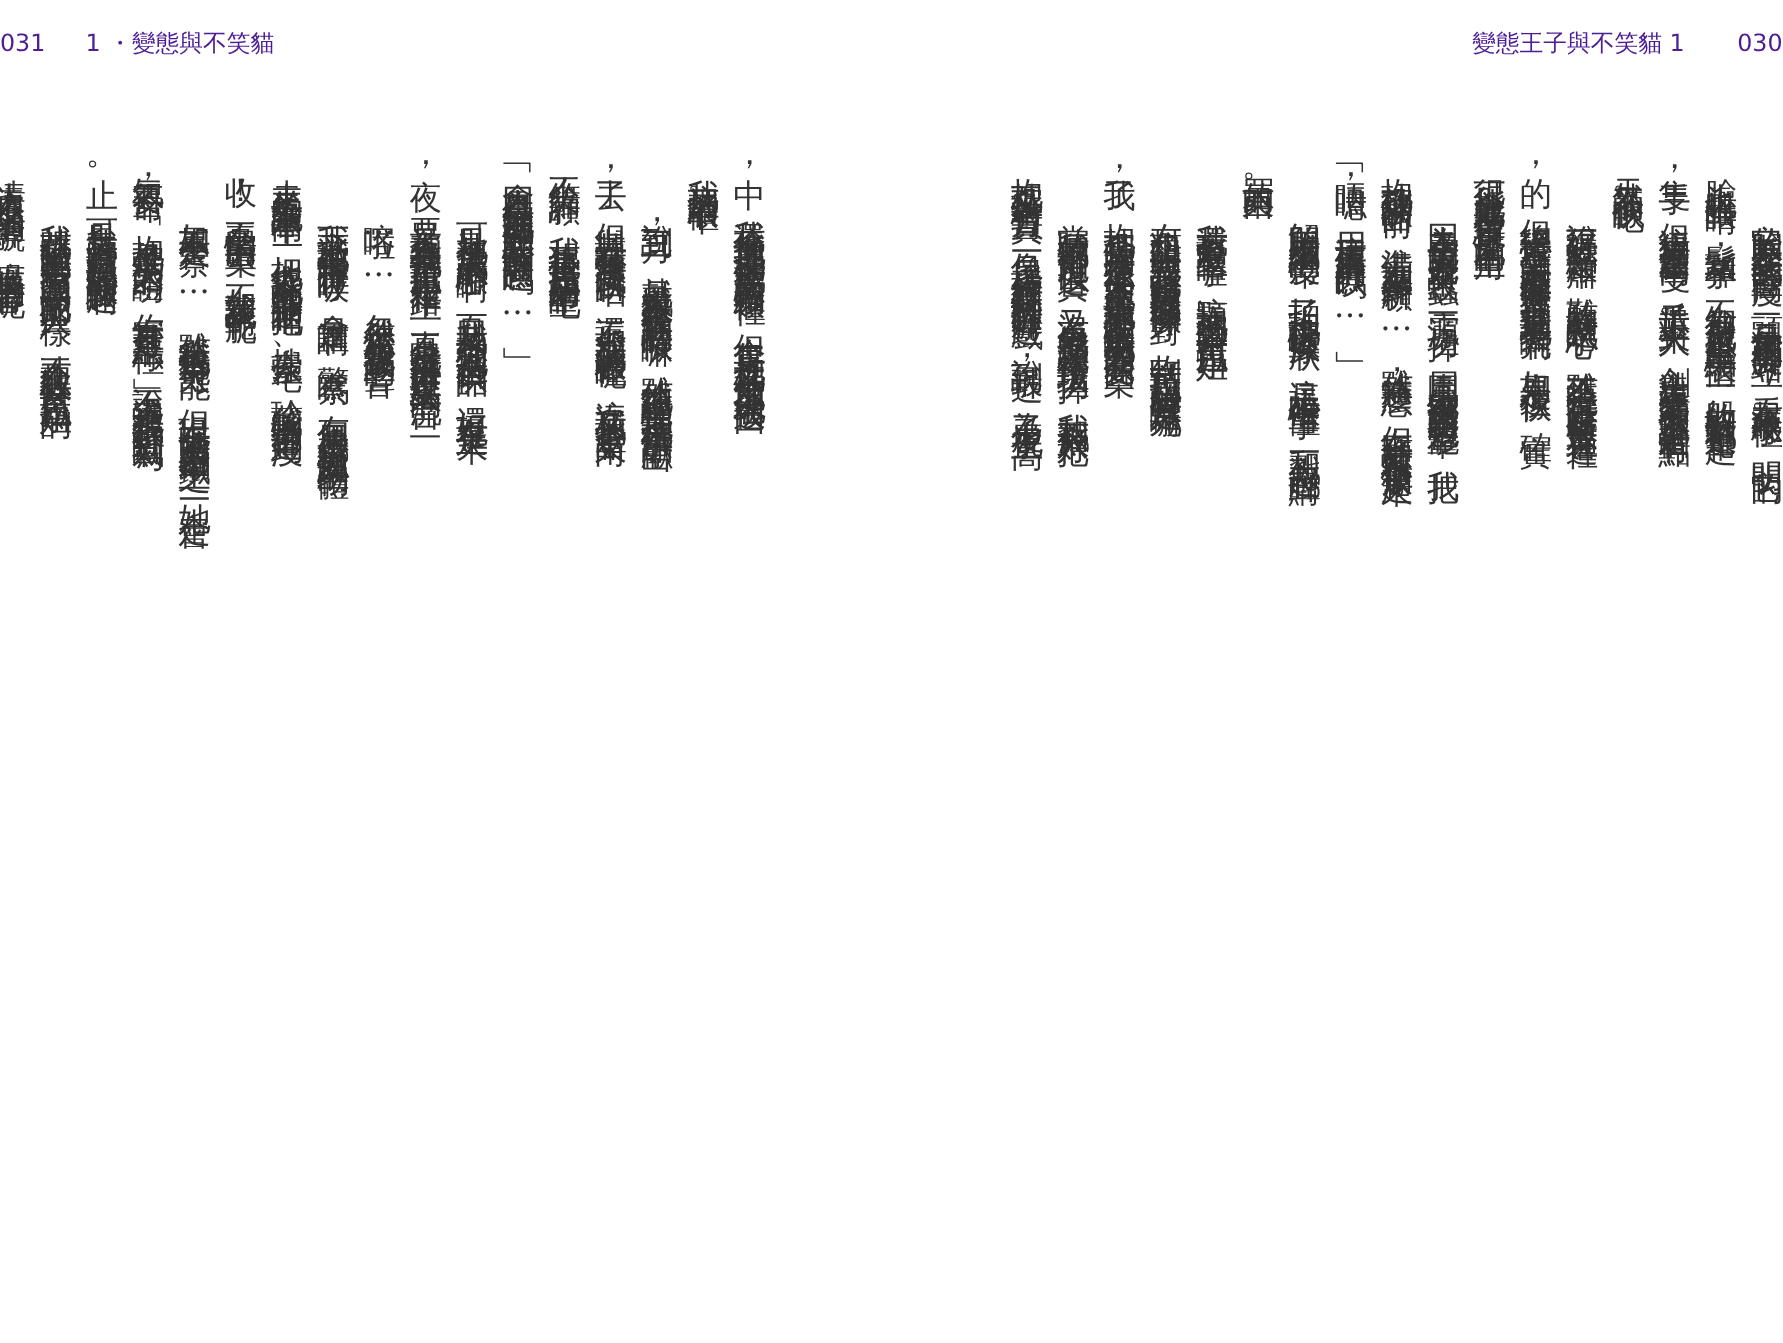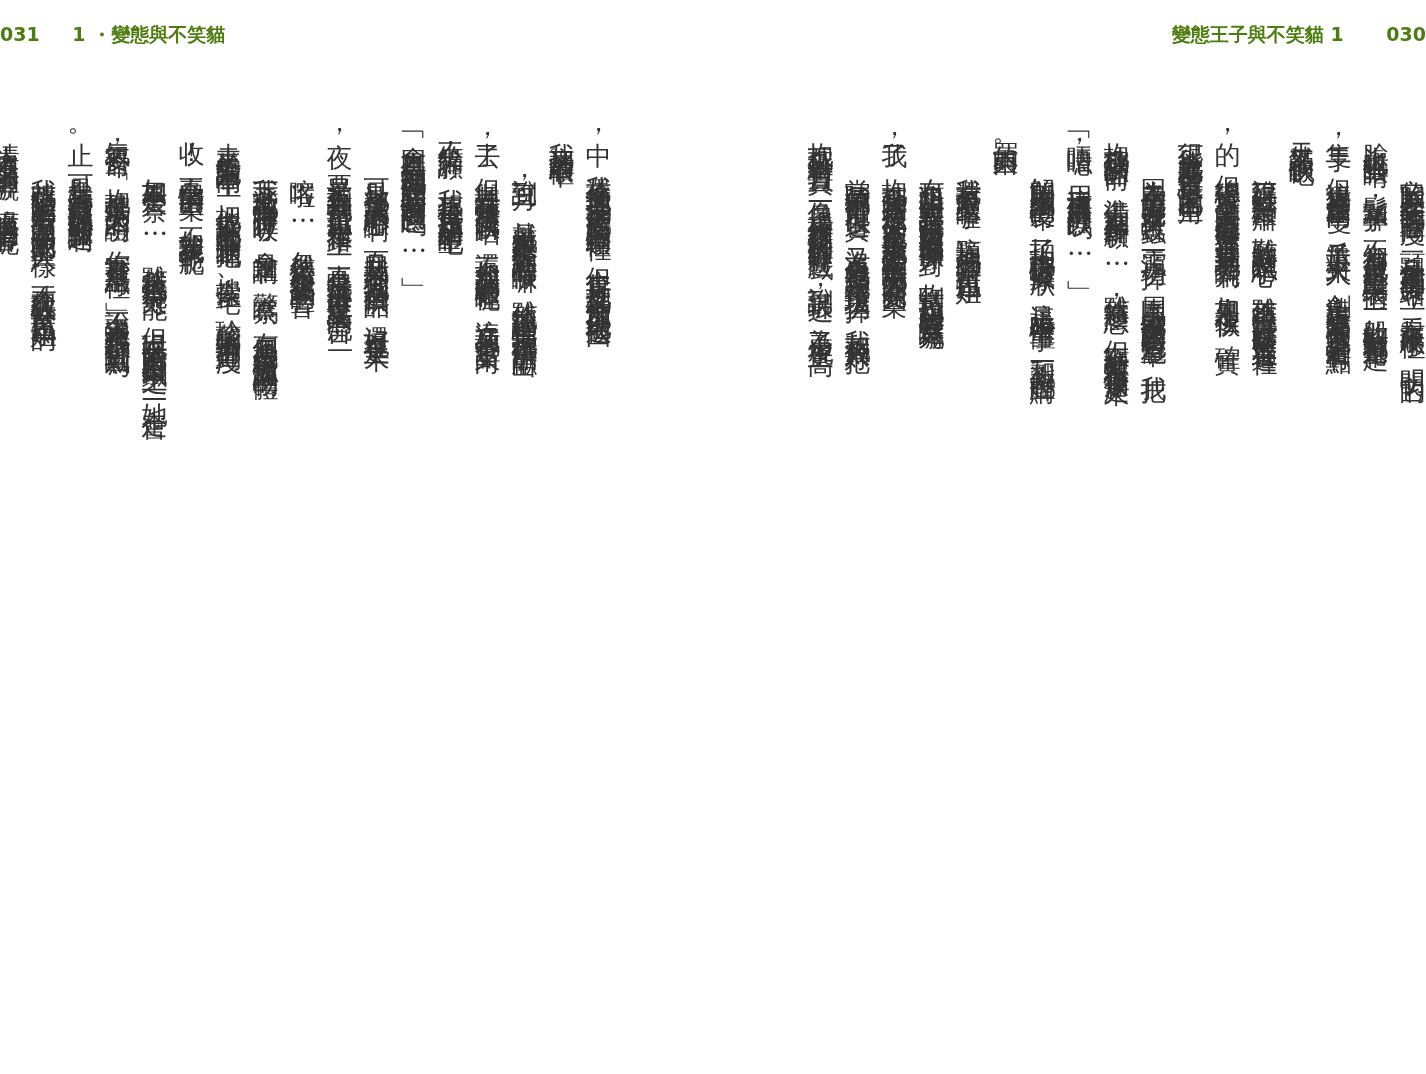--- a/index.html
+++ b/index.html
@@ -1,19 +1,19 @@
 <!DOCTYPE html>
 <html><head>
 <meta charset="utf-8">
 <style>
   html, body { margin: 0; padding: 0; background: #ffffff; }
   body { width: 1426px; height: 1074px; position: relative; overflow: hidden;
          font-family: "DejaVu Serif", "Liberation Serif", serif; color: #3a3a3a; }
   .header { position: absolute; top: 22px; font-family: "DejaVu Sans", "Liberation Sans", sans-serif;
-            font-size: 19px; color: #4d7c0f; white-space: nowrap; letter-spacing: 0px; font-weight: bold; }
+            font-size: 19px; color: #4c1d95; white-space: nowrap; letter-spacing: 0px; }
   .header-left { left: 0px; }
   .header-right { right: 0px; }
   .pnum { display: inline-block; }
   .header-left .pnum { margin-right: 26px; }
   .header-right .pnum { margin-left: 36px; }
   .col { position: absolute; top: 122px; writing-mode: vertical-rl; text-orientation: upright;
          font-size: 26px; line-height: 36px; letter-spacing: 3.3px; white-space: nowrap; color: #333; }
   .col.indent { top: 158px; }
   .col.dlg { top: 122px; }
 </style>

